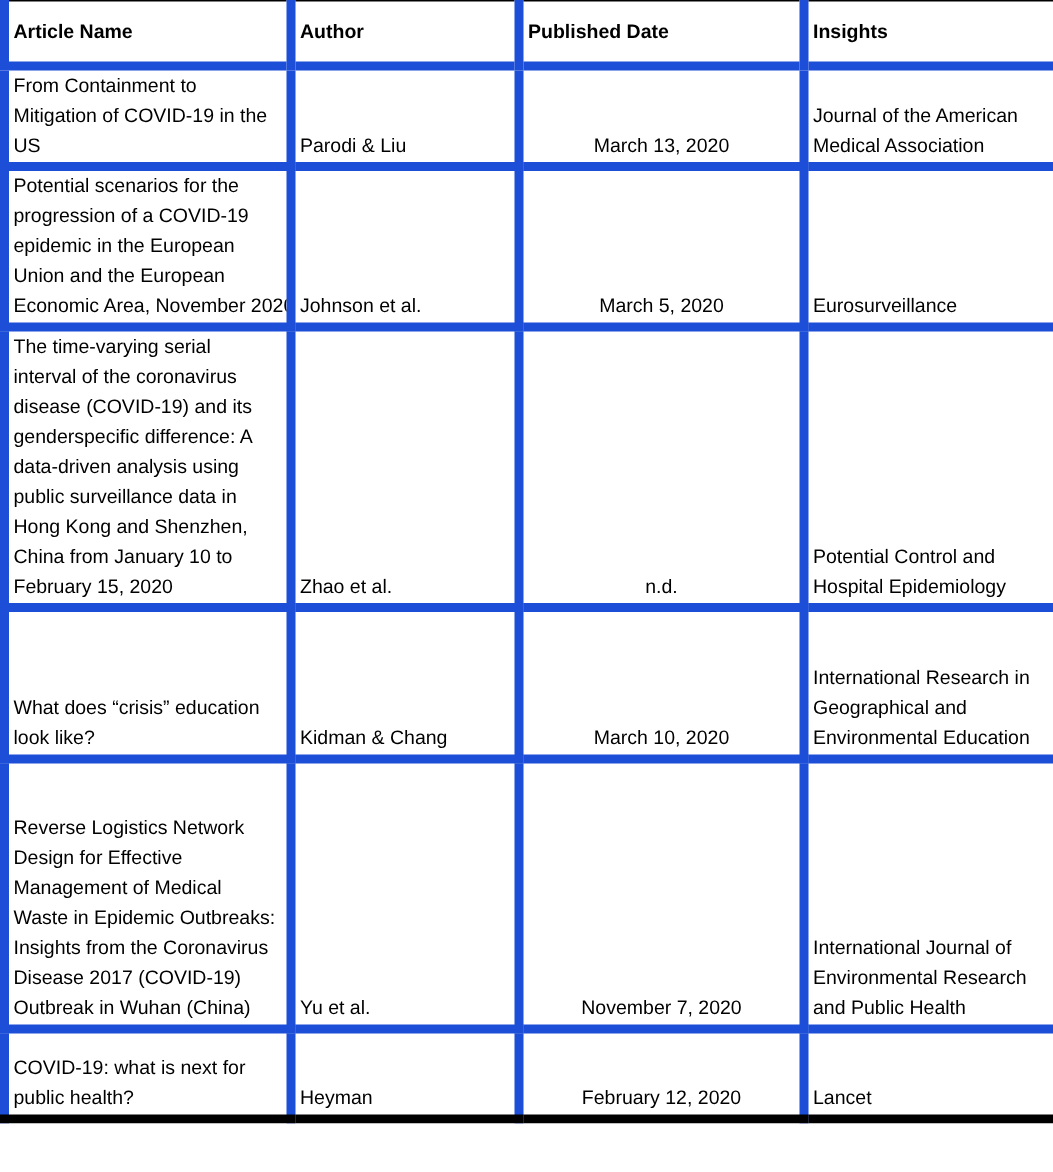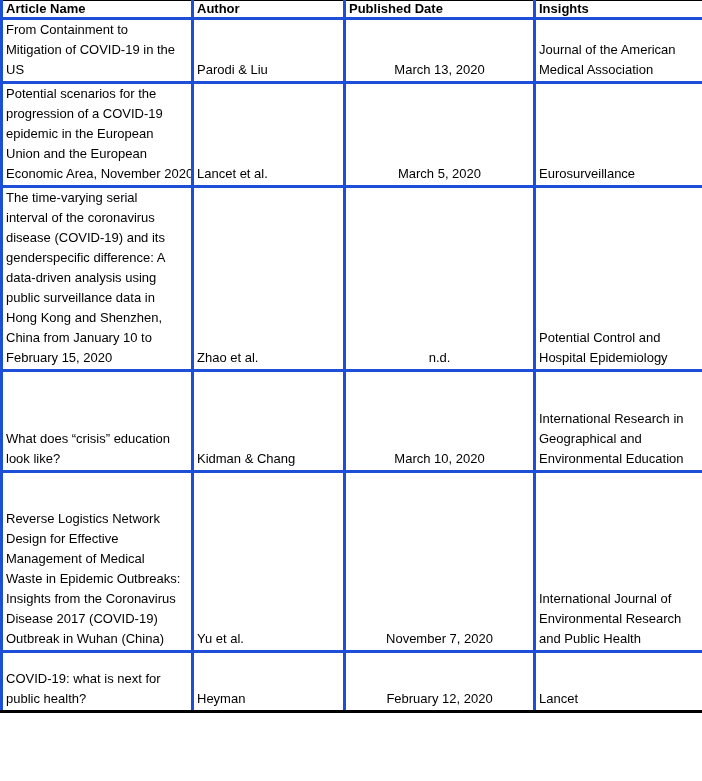--- a/index.html
+++ b/index.html
@@ -17,35 +17,35 @@
     table-layout: fixed;
     width: 702px;
     background: #ffffff;
   }
   col.c-article { width: 191px; }
   col.c-author  { width: 152px; }
   col.c-date    { width: 190px; }
   col.c-journal { width: 169px; }
 
   th, td {
-    border: 3px solid #1d4ed8;
+    border: 6px solid #1d4ed8;
     font-size: 13px;
     line-height: 20px;
     padding: 0 3px 1px 3px;
     vertical-align: bottom;
     white-space: pre;
     overflow: hidden;
     text-align: left;
   }
   thead th {
     font-weight: bold;
     vertical-align: middle;
     border-top: 1px solid #000000;
     border-bottom: 1px solid #000000;
-    padding: 0 3px;
+    padding: 12px 3px;
     line-height: 16px;
   }
   thead tr { height: 18px; }
 
   td.date { text-align: center; }
 
   tbody tr:nth-child(1) { height: 62px; }
   tbody tr:nth-child(2) { height: 80px; }
   tbody tr:nth-child(3) { height: 80px; }
   tbody tr:nth-child(4) { height: 101px; }
@@ -87,21 +87,21 @@
   </tr>
 
 
 
   <tr>
     <td class="article">Potential scenarios for the
 progression of a COVID-19
 epidemic in the European
 Union and the European
 Economic Area, November 2020</td>
-    <td class="author">Lancet et al.</td>
+    <td class="author">Johnson et al.</td>
     <td class="date">March 5, 2020</td>
     <td class="journal">Eurosurveillance</td>
   </tr>
 
   <tr>
     <td class="article">The time-varying serial
 interval of the coronavirus
 disease (COVID-19) and its
 genderspecific difference: A
 data-driven analysis using

